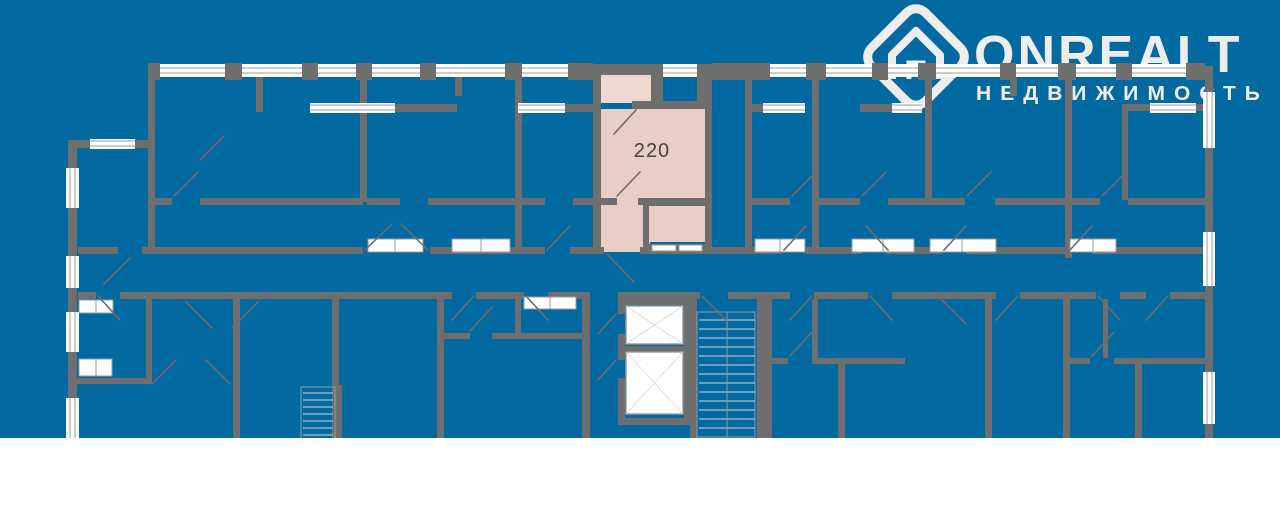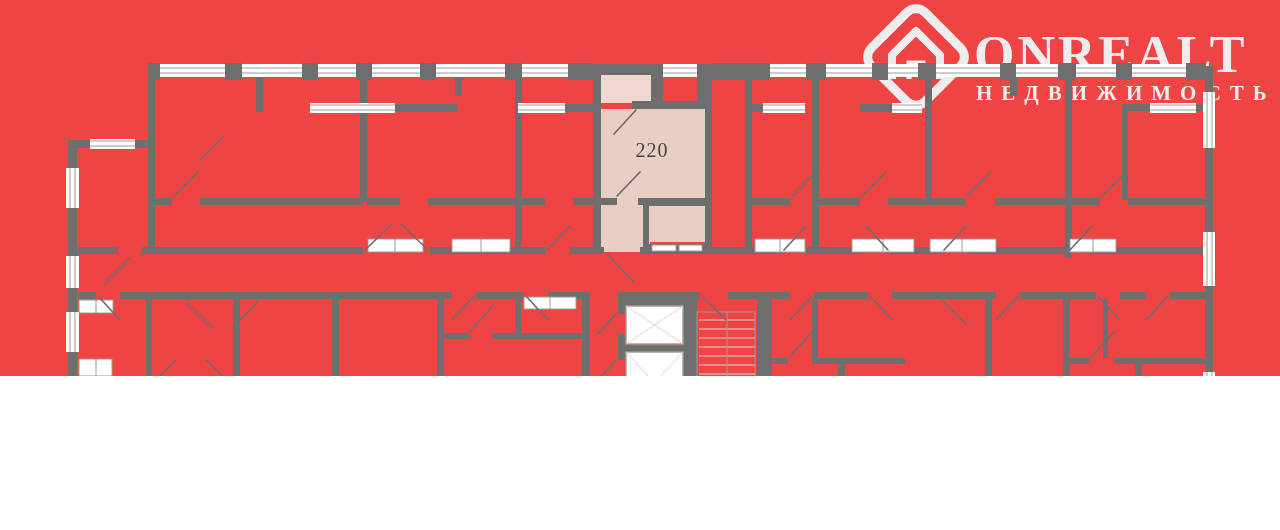--- a/index.html
+++ b/index.html
@@ -1,17 +1,17 @@
 <!DOCTYPE html>
 <html style="--wall: #6e6e6e; --thin: #9a9a9a; --stair: #d6d6d6; --unit-fill: #e8cec5; --unit-balcony-fill: #eed8cf; --unit-label: #4a423c; --watermark: #ededed;"><head>
 <meta charset="utf-8">
 <style>
   html,body{margin:0;padding:0;background:#fff;}
-  .stage{position:relative;width:1280px;height:376px;background:#ef4444;overflow:hidden;
-         font-family:Liberation Serif, serif;}
+  .stage{position:relative;width:1280px;height:438px;background:#0369a1;overflow:hidden;
+         font-family:Liberation Sans, sans-serif;}
   svg{position:absolute;left:0;top:0;}
   .w{fill:var(--wall);}
   .white{fill:#ffffff;}
   .winline{stroke:var(--thin);stroke-width:1;fill:none;}
   .door{stroke:var(--wall);stroke-width:1.7;fill:none;stroke-linecap:round;}
   .thin{stroke:var(--thin);stroke-width:1;fill:none;}
   .closet{fill:#ffffff;stroke:var(--thin);stroke-width:1;}
   .tread{stroke:var(--stair);stroke-width:1;fill:none;}
   .shaft{fill:#ffffff;stroke:var(--thin);stroke-width:1.4;}
   .shx{stroke:var(--stair);stroke-width:1;fill:none;}

